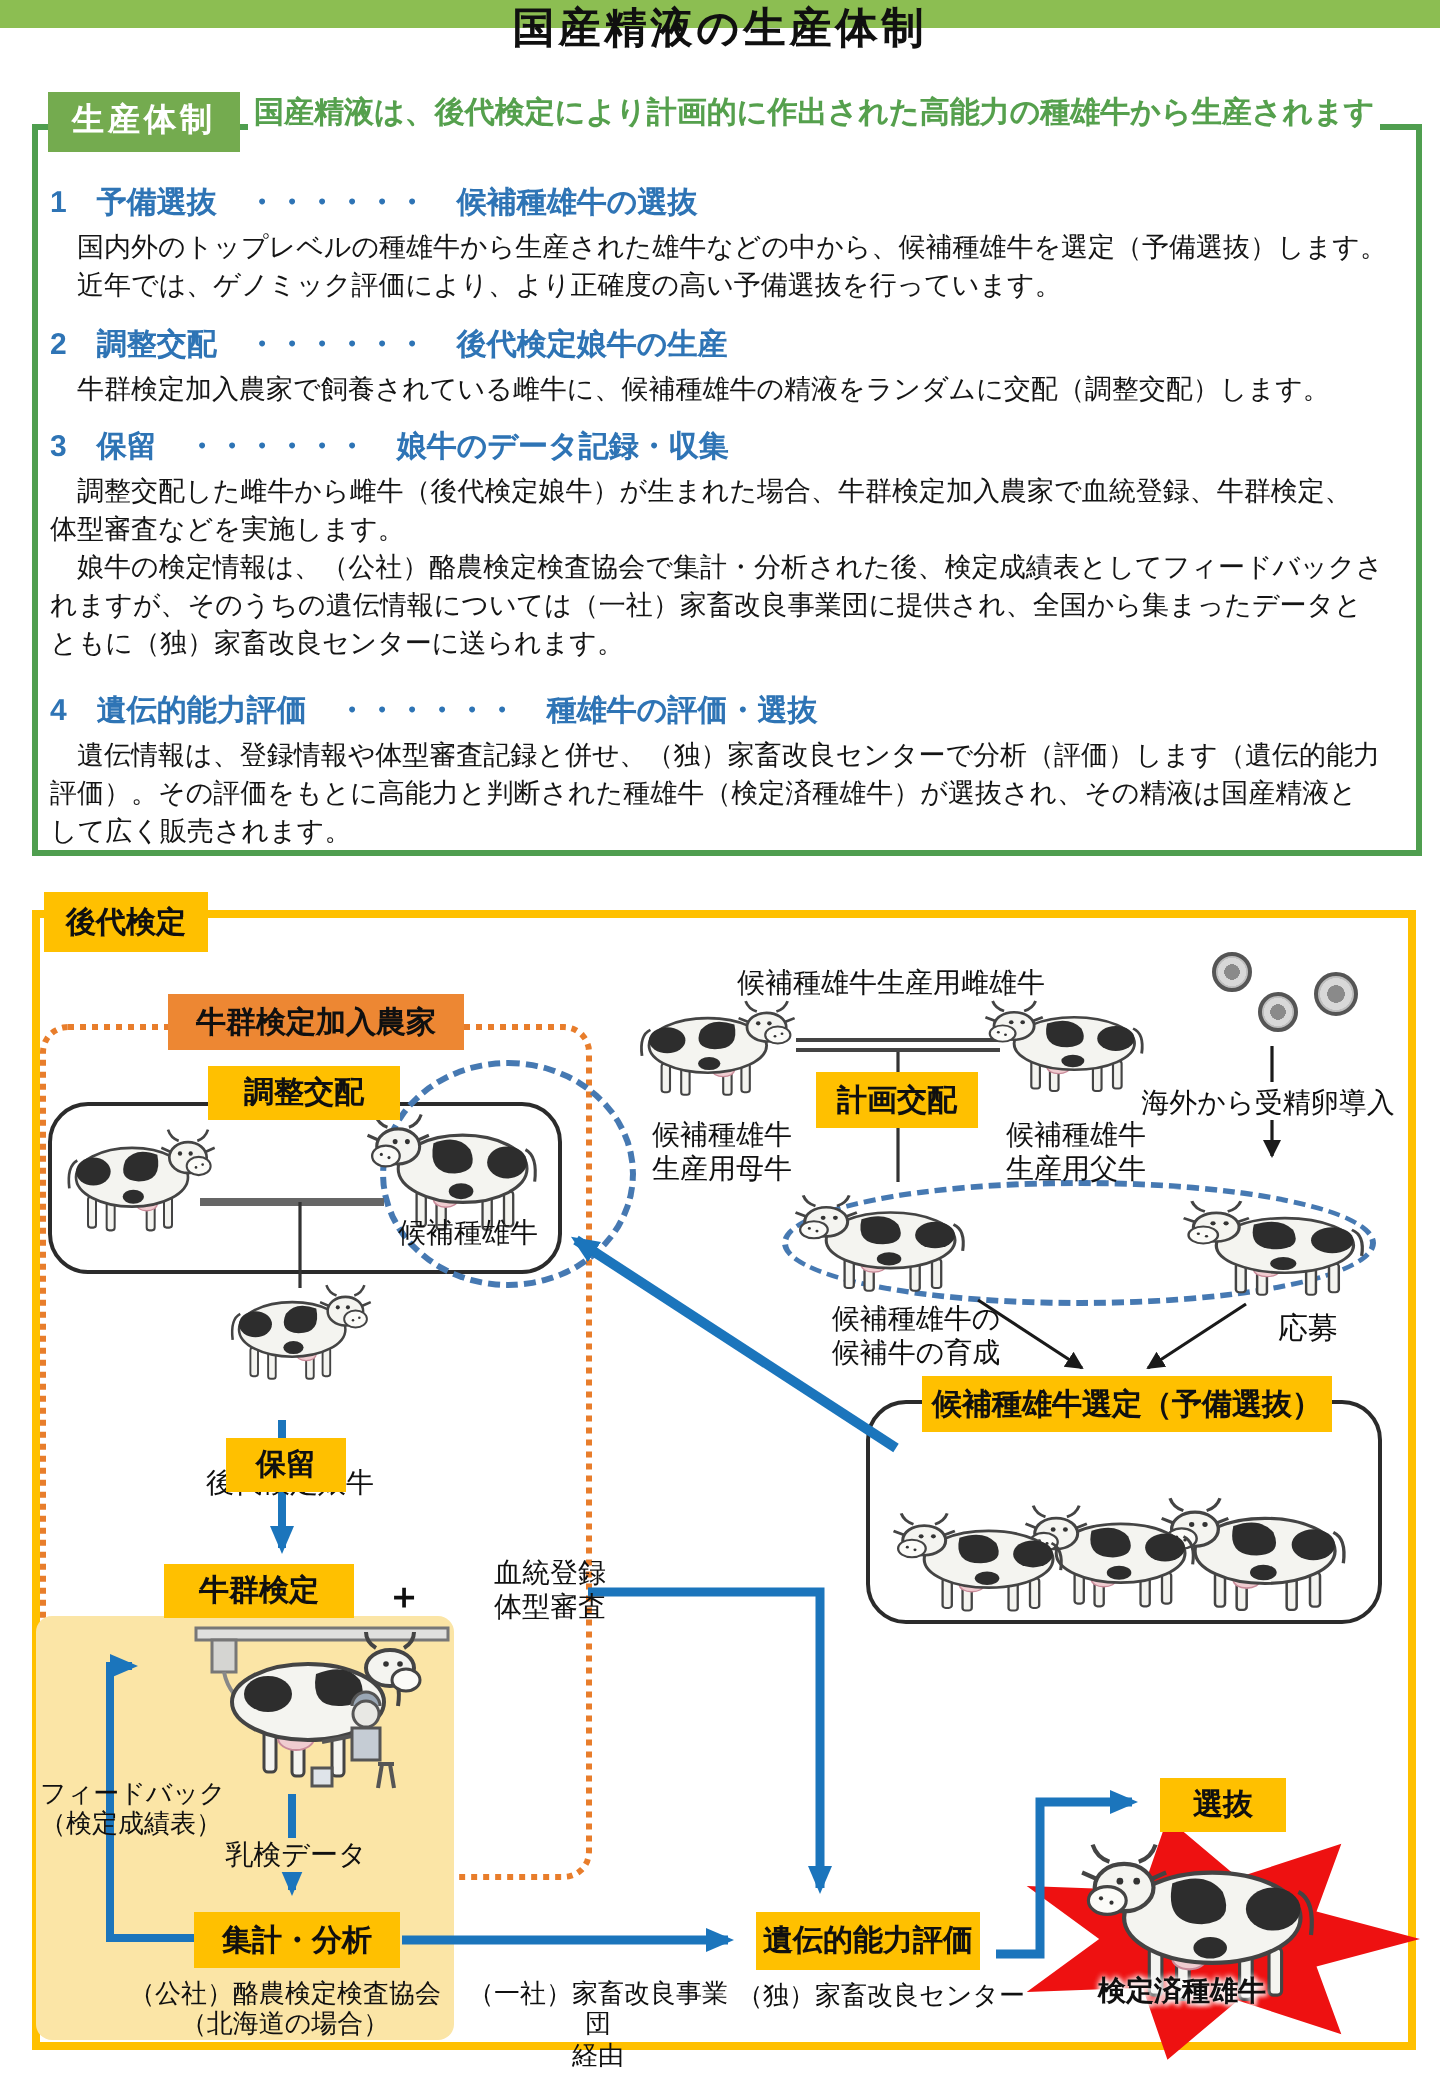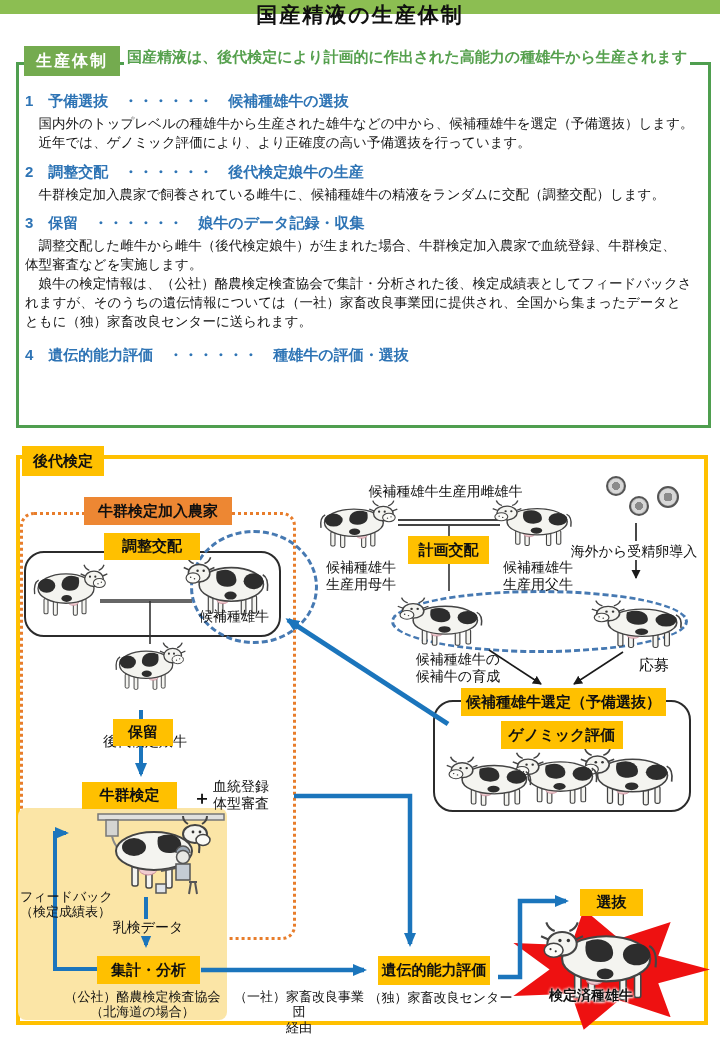--- a/index.html
+++ b/index.html
@@ -57,20 +57,23 @@
   <div class="abs sec-b" style="left:25px;top:185px;">　牛群検定加入農家で飼養されている雌牛に、候補種雄牛の精液をランダムに交配（調整交配）します。</div>
 
   <div class="abs sec-h" style="left:25px;top:214px;">3　保留　・・・・・・　娘牛のデータ記録・収集</div>
   <div class="abs sec-b" style="left:25px;top:236px;">　調整交配した雌牛から雌牛（後代検定娘牛）が生まれた場合、牛群検定加入農家で血統登録、牛群検定、
 体型審査などを実施します。
 　娘牛の検定情報は、（公社）酪農検定検査協会で集計・分析された後、検定成績表としてフィードバックさ
 れますが、そのうちの遺伝情報については（一社）家畜改良事業団に提供され、全国から集まったデータと
 ともに（独）家畜改良センターに送られます。</div>
 
   <div class="abs sec-h" style="left:25px;top:346px;">4　遺伝的能力評価　・・・・・・　種雄牛の評価・選抜</div>
+  <div class="abs sec-b" style="left:25px;top:368px;">　遺伝情報は、登録情報や体型審査記録と併せ、（独）家畜改良センターで分析（評価）します（遺伝的能力
+評価）。その評価をもとに高能力と判断された種雄牛（検定済種雄牛）が選抜され、その精液は国産精液と
+して広く販売されます。</div>
 
   <div class="abs obox"></div>
   <div class="abs ylabel" style="left:22px;top:446px;width:82px;height:30px;">後代検定</div>
 
   <div class="abs dashed-rect"></div>
   <div class="abs blackround" style="left:24px;top:551px;width:257px;height:86px;"></div>
   <div class="abs dashed-circle" style="left:190px;top:530px;width:128px;height:114px;"></div>
   <div class="abs dashed-circle" style="left:391px;top:590px;width:297px;height:63px;"></div>
   <div class="abs blackround" style="left:433px;top:700px;width:258px;height:112px;"></div>
   <div class="abs panel-yellow"></div>
@@ -176,21 +179,21 @@
 <circle cx="10" cy="29" r="1" fill="#333"></circle>
         <circle cx="15" cy="31" r="1" fill="#333"></circle>
 <circle cx="19" cy="21" r="1.6" fill="#333"></circle>
         <circle cx="27" cy="21" r="1.6" fill="#333"></circle>
 </svg>
     </div>
   <div class="abs lbl" style="left:98px;top:693px;width:94px;margin-top:40px;">後代検定娘牛</div>
   <div class="abs ylabel" style="left:113px;top:719px;width:60px;height:27px;">保留</div>
   <div class="abs ylabel" style="left:82px;top:782px;width:95px;height:27px;">牛群検定</div>
   <div class="abs plus" style="left:193px;top:786px;">＋</div>
-  <div class="abs lbl" style="left:204px;top:778px;width:74px;">血統登録
+  <div class="abs lbl" style="left:238px;top:778px;width:74px;">血統登録
 体型審査</div>
 
   <div class="abs" style="left:96px;top:812px;width:134px;height:84px;z-index:2;">
     <svg viewBox="0 0 134 84" width="100%" height="100%">
       <rect x="2" y="2" width="126" height="6" fill="#e0e0de" stroke="#777" stroke-width="1.5"></rect>
       <rect x="10" y="8" width="12" height="16" fill="#d5d5d2" stroke="#777" stroke-width="1.5"></rect>
       <path d="M16 24 q3 16 26 26" stroke="#888" fill="none" stroke-width="2"></path>
       <path d="M98 25 q7 3 5 16" fill="none" stroke="#444" stroke-width="2"></path>
       <rect x="36" y="52" width="6" height="22" rx="2" fill="#f4f4f0" stroke="#444" stroke-width="1.5"></rect>
       <rect x="50" y="54" width="6" height="22" rx="2" fill="#f4f4f0" stroke="#444" stroke-width="1.5"></rect>
@@ -319,21 +322,20 @@
         <circle cx="15" cy="31" r="1" fill="#333"></circle>
 <circle cx="19" cy="21" r="1.6" fill="#333"></circle>
         <circle cx="27" cy="21" r="1.6" fill="#333"></circle>
 </svg>
     </div>
   <div class="abs lbl" style="left:405px;top:651px;width:106px;">候補種雄牛の
 候補牛の育成</div>
   <div class="abs lbl" style="left:632px;top:656px;width:44px;font-size:15px;">応募</div>
 
   <div class="abs ylabel" style="left:461px;top:688px;width:205px;height:28px;">候補種雄牛選定（予備選抜）</div>
-  <div class="abs ylabel" style="left:501px;top:721px;width:122px;height:28px;">ゲノミック評価</div>
   <div class="abs" style="left:446px;top:746px;width:240px;height:64px;z-index:2;">
     <div class="abs cow" style="left:134px;top:0;width:100px;height:62px;">
         <svg viewBox="0 0 120 80" preserveAspectRatio="none">
 <path d="M104 26 q8 4 6 20" fill="none" stroke="#444" stroke-width="2"></path>
 <rect x="33" y="52" width="6" height="22" rx="2" fill="#f4f4f0" stroke="#444" stroke-width="1.5"></rect>
 <rect x="46" y="54" width="6" height="22" rx="2" fill="#f4f4f0" stroke="#444" stroke-width="1.5"></rect>
 <rect x="76" y="54" width="6" height="22" rx="2" fill="#f4f4f0" stroke="#444" stroke-width="1.5"></rect>
 <rect x="90" y="52" width="6" height="22" rx="2" fill="#f4f4f0" stroke="#444" stroke-width="1.5"></rect>
 <ellipse cx="52" cy="57" rx="8" ry="5" fill="#f0ccd0" stroke="#c98a99" stroke-width="1"></ellipse>
 <ellipse cx="63" cy="38" rx="42" ry="21" fill="#f4f4f0" stroke="#444" stroke-width="2"></ellipse>

